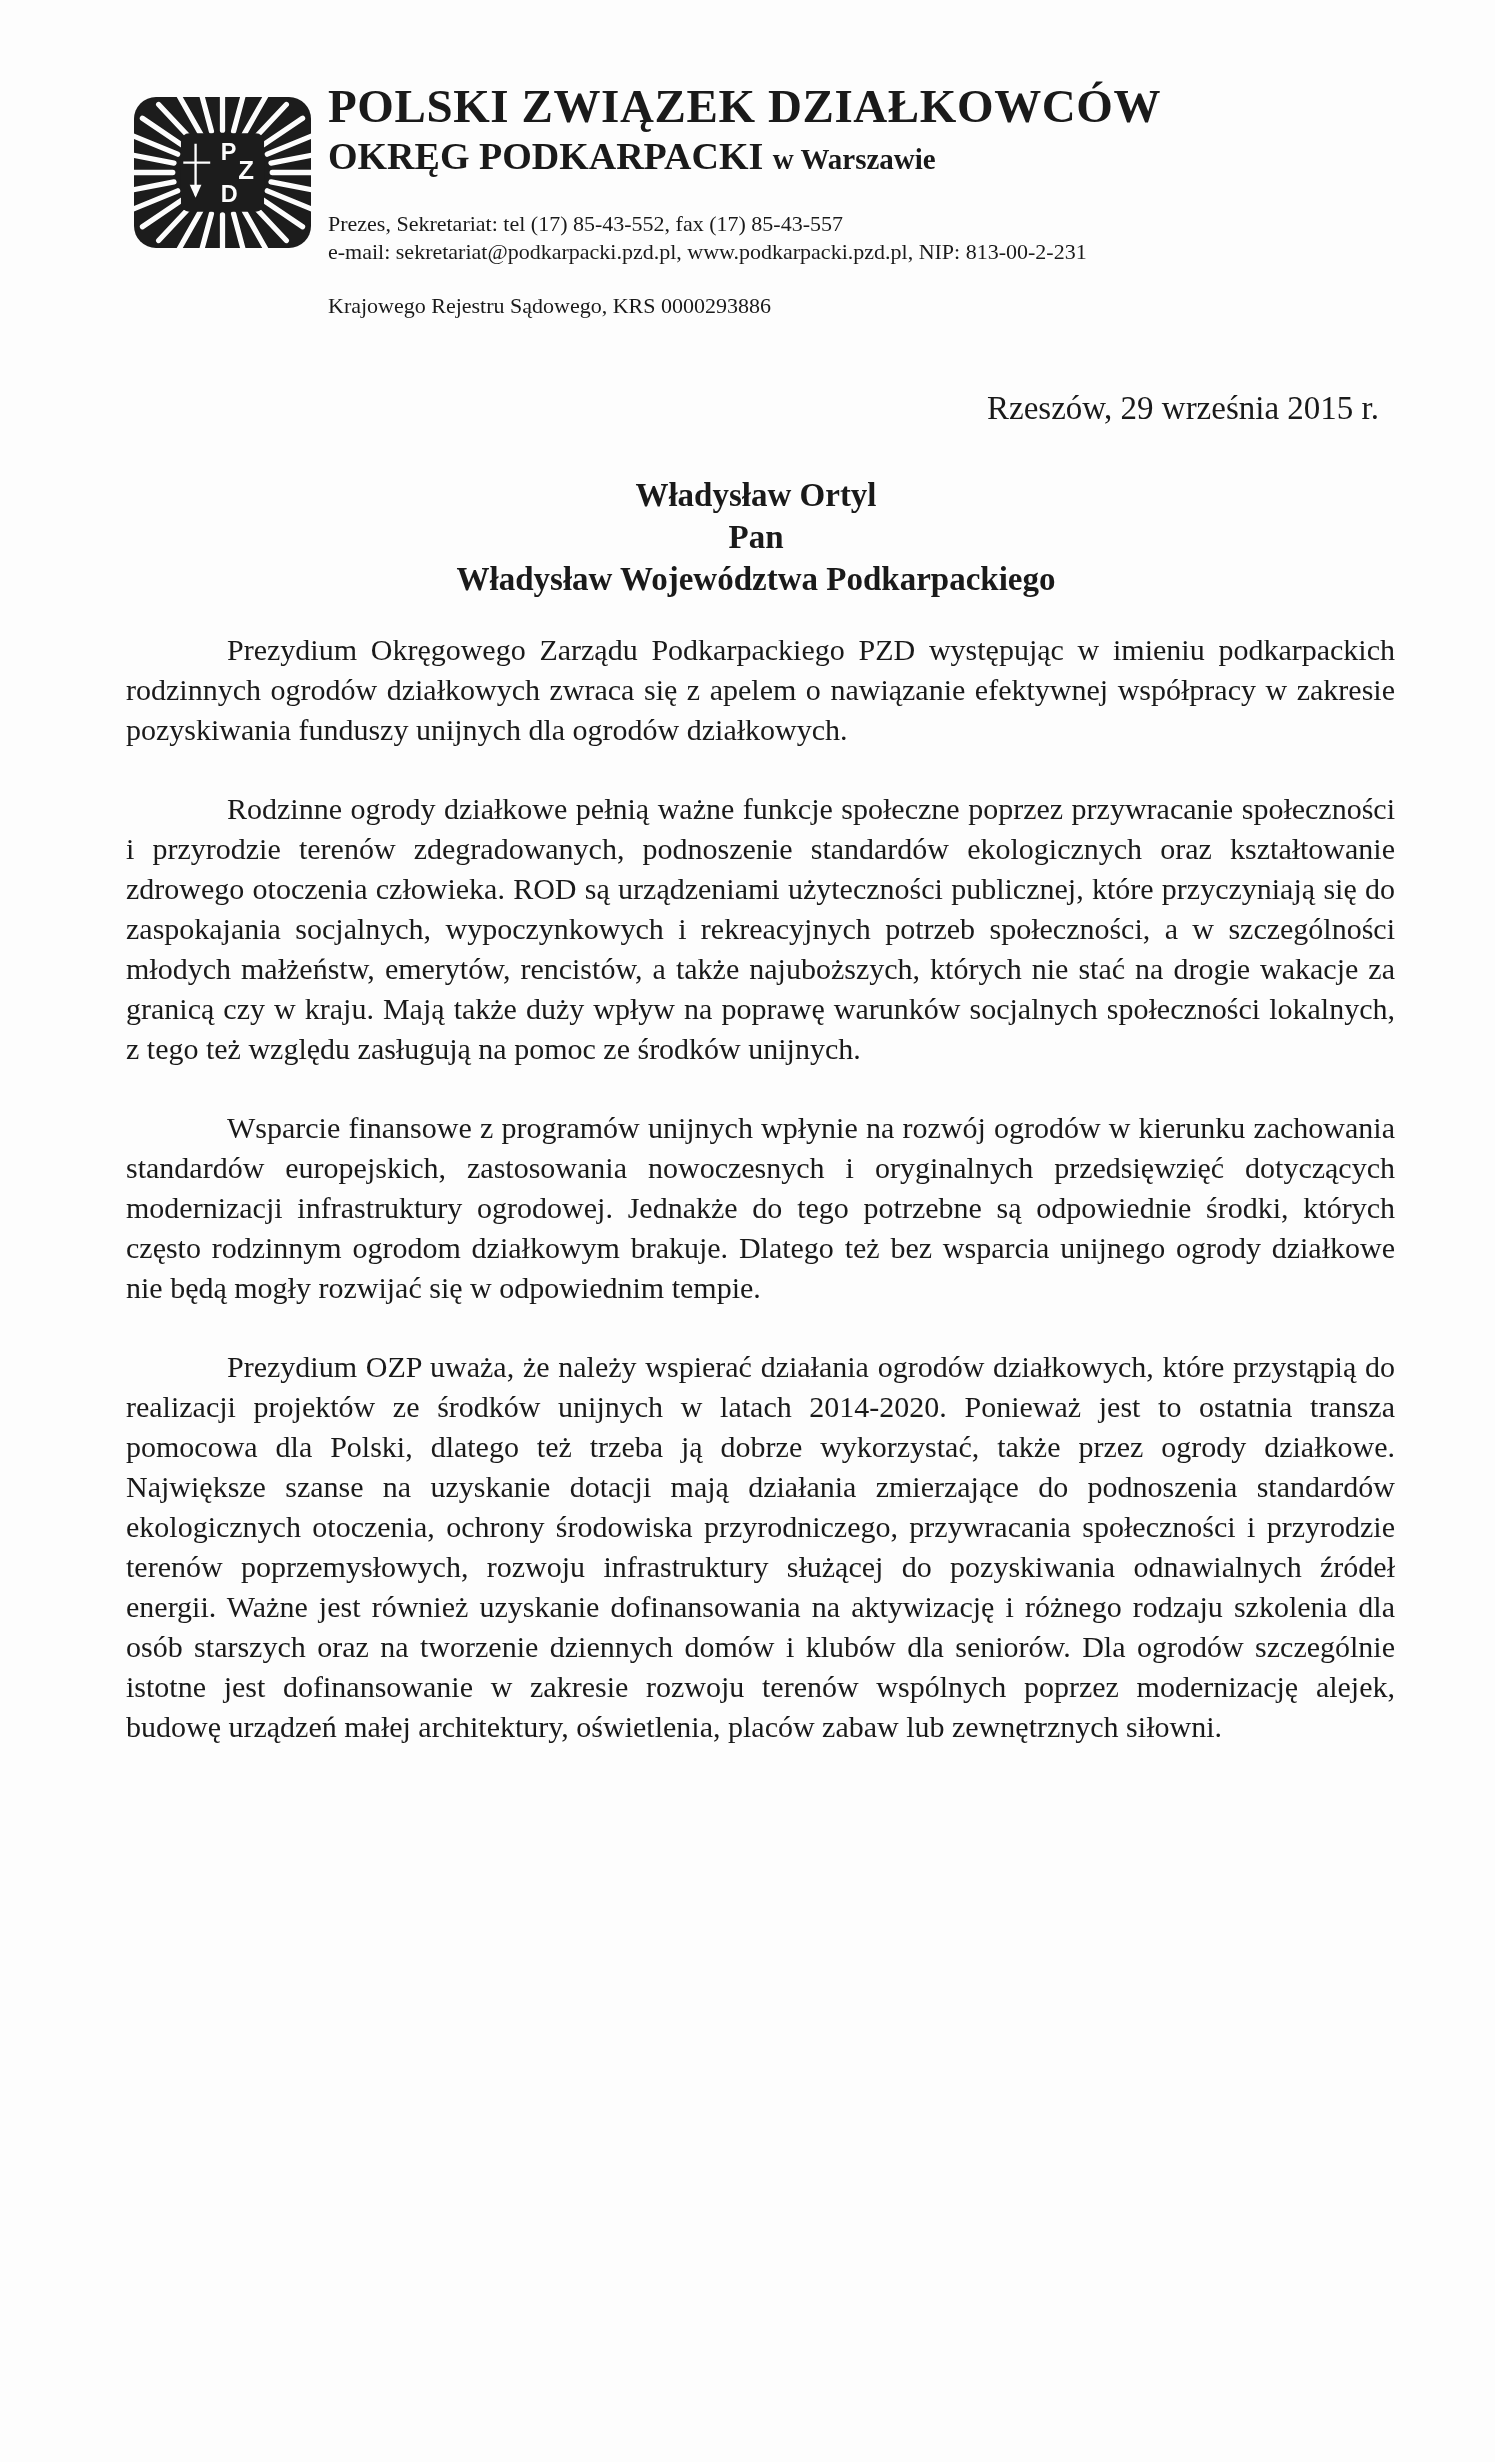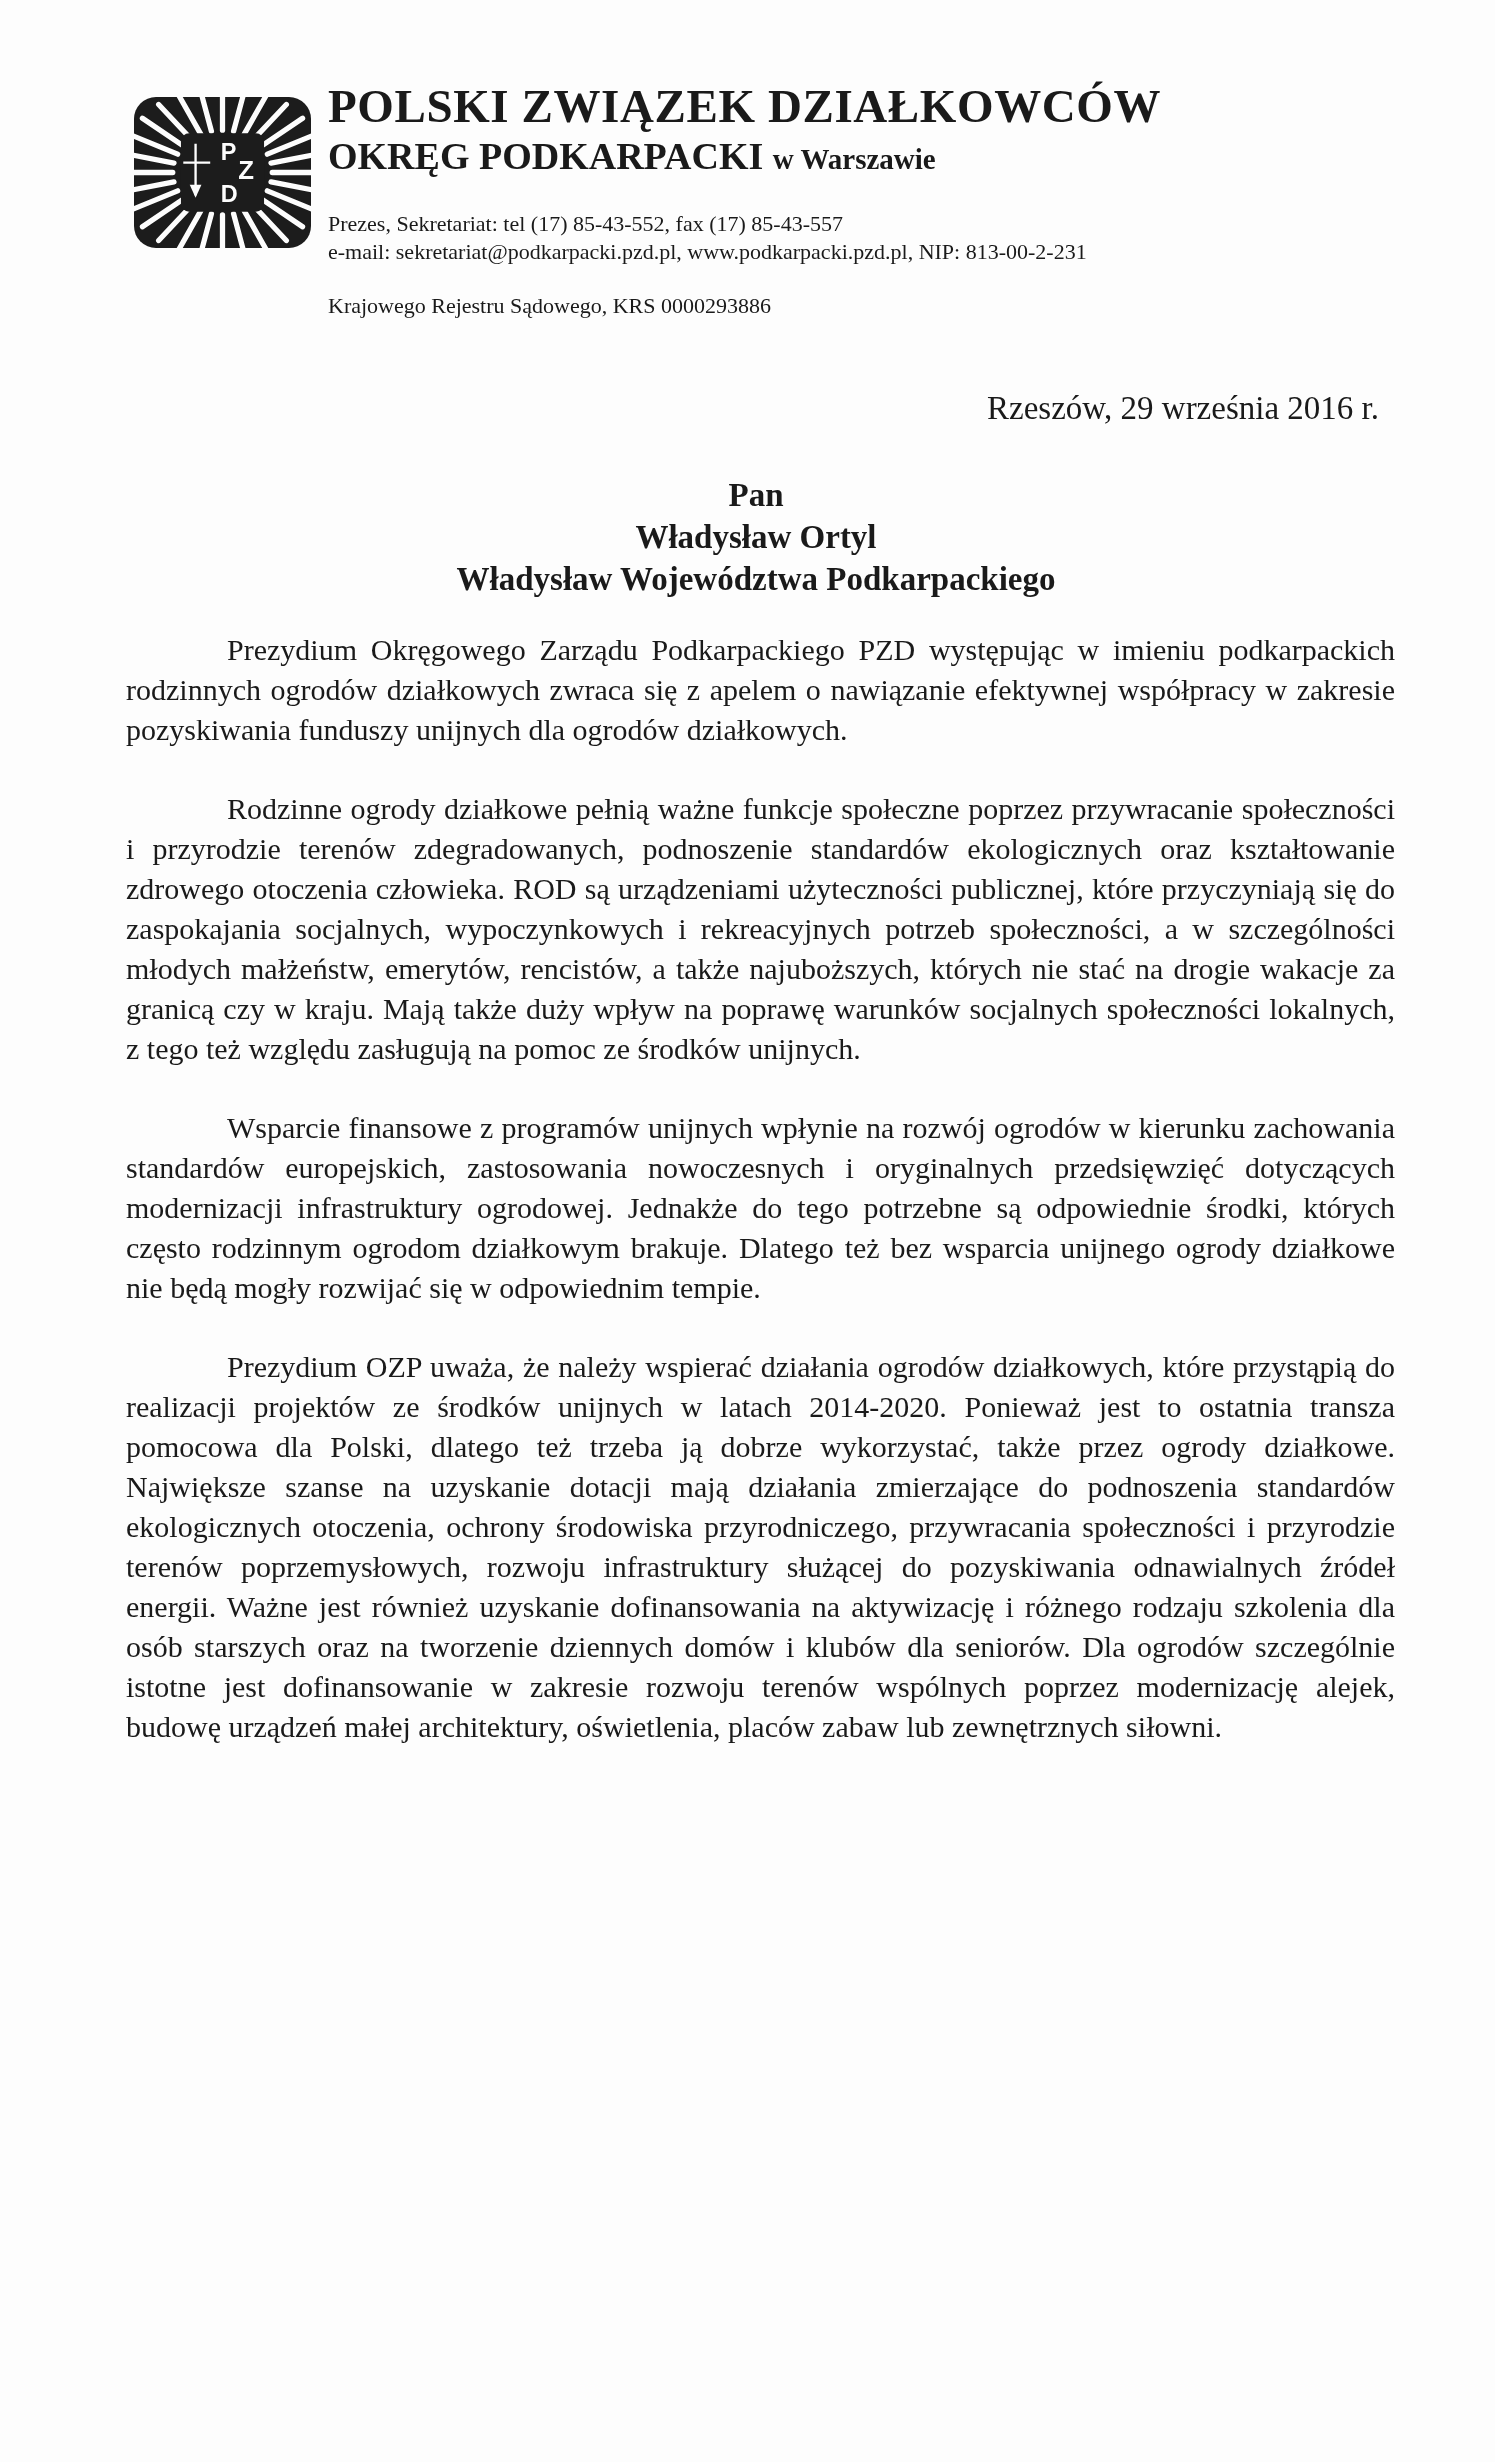--- a/index.html
+++ b/index.html
@@ -77,25 +77,25 @@
       <text x="148" y="180" font-family="Liberation Sans, sans-serif" font-weight="bold" font-size="40" fill="#fdfdfd">D</text>
     </svg>
   </div>
 
   <div class="head h1">POLSKI ZWIĄZEK DZIAŁKOWCÓW</div>
   <div class="head h2"><span>OKRĘG PODKARPACKI</span> <span class="small">w Warszawie</span></div>
   <div class="head h4">Prezes, Sekretariat:  tel (17) 85-43-552, fax (17) 85-43-557</div>
   <div class="head h5">e-mail: sekretariat@podkarpacki.pzd.pl, www.podkarpacki.pzd.pl, NIP: 813-00-2-231</div>
   <div class="head h7">Krajowego Rejestru Sądowego, KRS 0000293886</div>
 
-  <div class="date">Rzeszów, 29 września 2016 r.</div>
+  <div class="date">Rzeszów, 29 września 2015 r.</div>
 
   <div class="addressee">
+    <div>Władysław Ortyl</div>
     <div>Pan</div>
-    <div>Władysław Ortyl</div>
     <div>Władysław Województwa Podkarpackiego</div>
   </div>
 
   <div class="body">
     <p class="para">Prezydium Okręgowego Zarządu Podkarpackiego PZD występując w imieniu podkarpackich rodzinnych ogrodów działkowych zwraca się z apelem o nawiązanie efektywnej współpracy w zakresie pozyskiwania funduszy unijnych dla ogrodów działkowych.</p>
     <p class="para">Rodzinne ogrody działkowe pełnią ważne funkcje społeczne poprzez przywracanie społeczności i przyrodzie terenów zdegradowanych, podnoszenie standardów ekologicznych oraz kształtowanie zdrowego otoczenia człowieka. ROD są urządzeniami użyteczności publicznej, które przyczyniają się do zaspokajania socjalnych, wypoczynkowych i rekreacyjnych potrzeb społeczności,  a w szczególności młodych małżeństw, emerytów, rencistów, a także najuboższych, których nie stać na drogie wakacje za granicą czy w kraju. Mają także duży wpływ na poprawę warunków socjalnych społeczności lokalnych, z tego też względu zasługują na pomoc ze środków unijnych.</p>
     <p class="para">Wsparcie finansowe z programów unijnych wpłynie na rozwój ogrodów w kierunku zachowania standardów europejskich, zastosowania nowoczesnych  i oryginalnych przedsięwzięć dotyczących modernizacji infrastruktury ogrodowej. Jednakże do tego potrzebne są odpowiednie środki, których często rodzinnym ogrodom działkowym brakuje. Dlatego też bez wsparcia unijnego ogrody działkowe nie będą mogły rozwijać się w odpowiednim tempie.</p>
     <p class="para">Prezydium OZP uważa, że należy wspierać działania ogrodów działkowych, które przystąpią do realizacji projektów ze środków unijnych w latach 2014-2020. Ponieważ jest to ostatnia transza pomocowa dla Polski, dlatego też trzeba ją dobrze wykorzystać, także przez ogrody działkowe. Największe szanse na uzyskanie dotacji mają działania zmierzające do podnoszenia standardów ekologicznych otoczenia, ochrony środowiska przyrodniczego, przywracania społeczności i przyrodzie terenów poprzemysłowych, rozwoju infrastruktury służącej do pozyskiwania odnawialnych źródeł energii. Ważne jest również uzyskanie dofinansowania na aktywizację i różnego rodzaju szkolenia dla osób starszych oraz na tworzenie dziennych domów i klubów dla seniorów. Dla ogrodów szczególnie istotne jest dofinansowanie w zakresie rozwoju terenów wspólnych poprzez modernizację alejek, budowę urządzeń małej architektury, oświetlenia, placów zabaw lub zewnętrznych siłowni.</p>
   </div>
 

